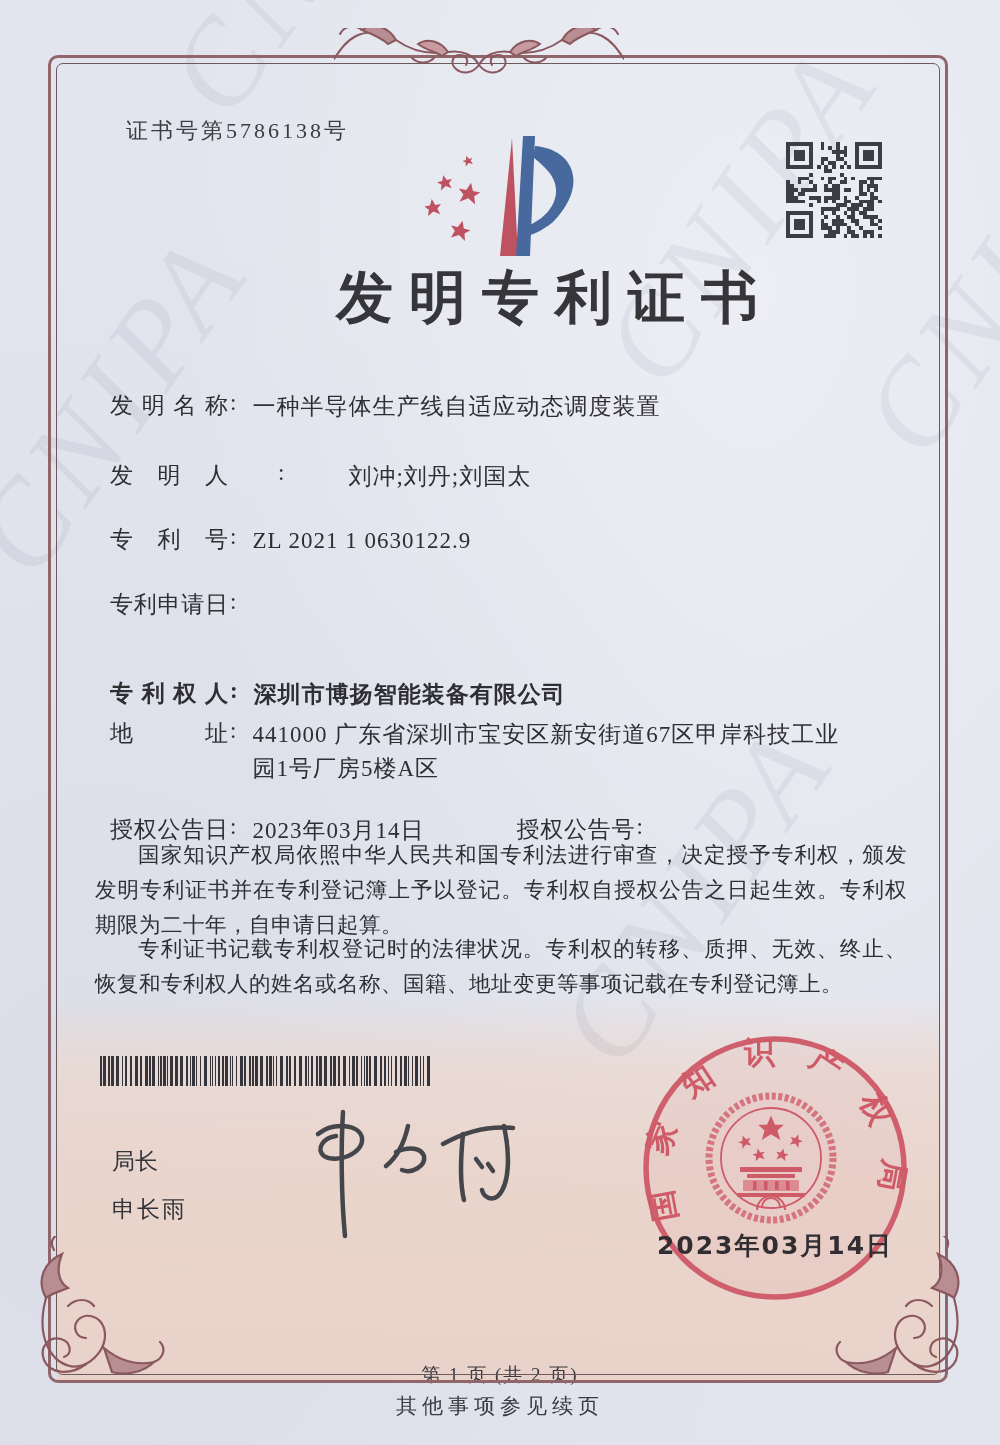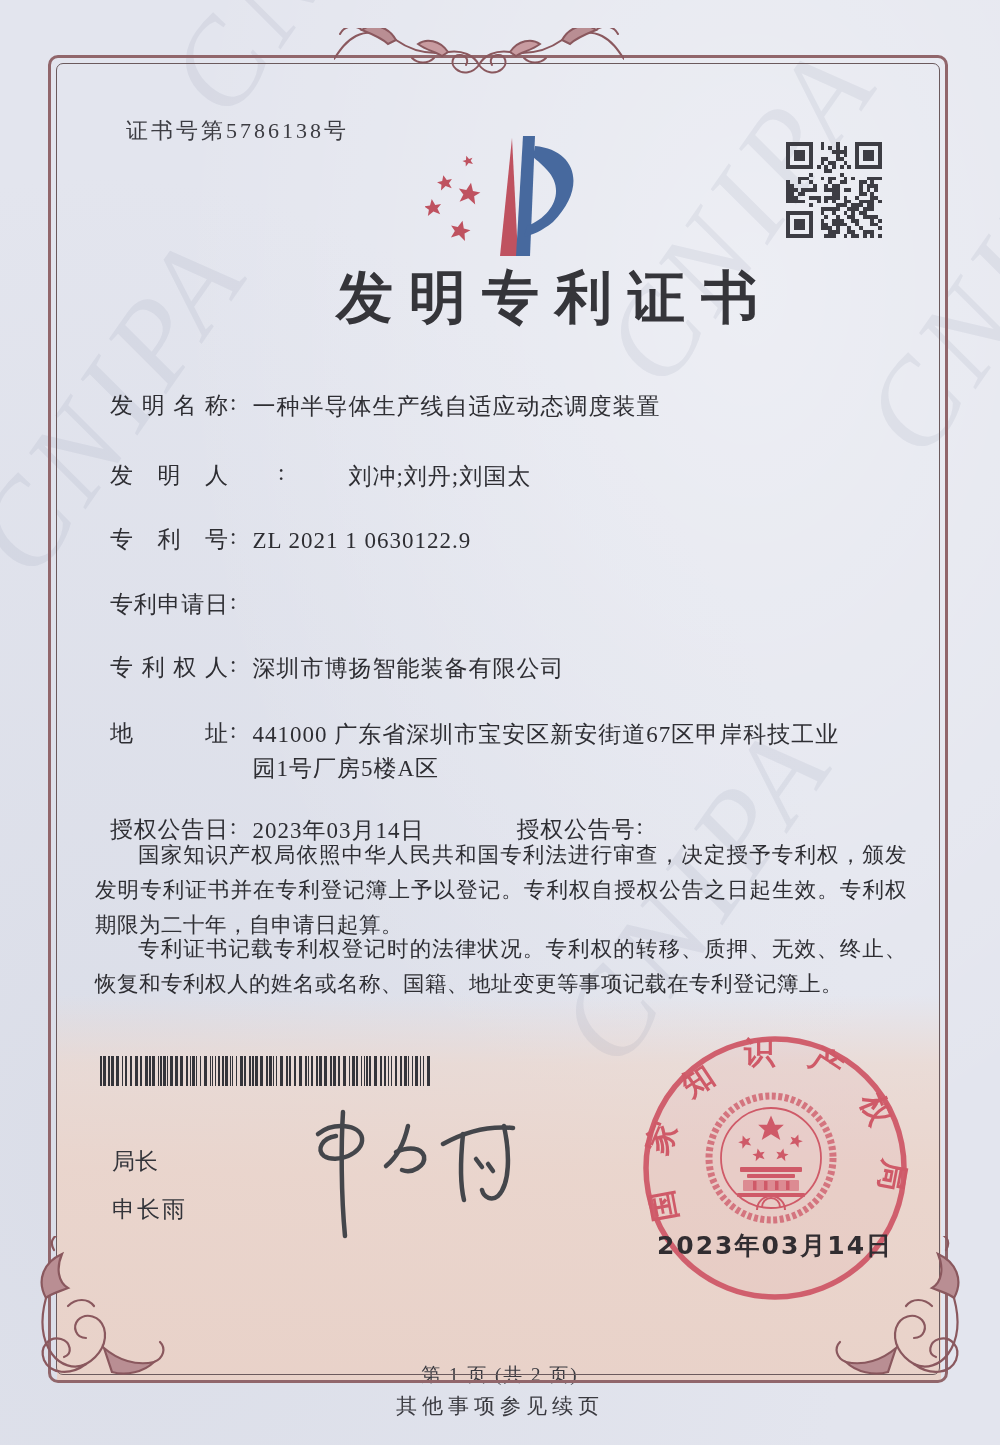--- a/index.html
+++ b/index.html
@@ -426,21 +426,21 @@
   </div>
   <div class="abs field-row" style="top:524px;">
     <span class="flabel">专利号</span>
       <span class="fcolon">:</span>
     <span class="fvalue">ZL 2021 1 0630122.9</span>
   </div>
   <div class="abs field-row" style="top:589px;">
     <span class="flabel">专利申请日</span>
       <span class="fcolon">:</span>
   </div>
-  <div class="abs field-row" style="top:652px;">
+  <div class="abs field-row" style="top:678px;font-weight:bold;">
     <span class="flabel">专利权人</span>
       <span class="fcolon">:</span>
     <span class="fvalue">深圳市博扬智能装备有限公司</span>
   </div>
   <div class="abs field-row" style="top:718px;">
     <span class="flabel">地址</span>
       <span class="fcolon">:</span>
     <span class="fvalue" style="width:592px;">441000 广东省深圳市宝安区新安街道67区甲岸科技工业园1号厂房5楼A区</span>
   </div>
   <div class="abs field-row" style="top:814px;">

